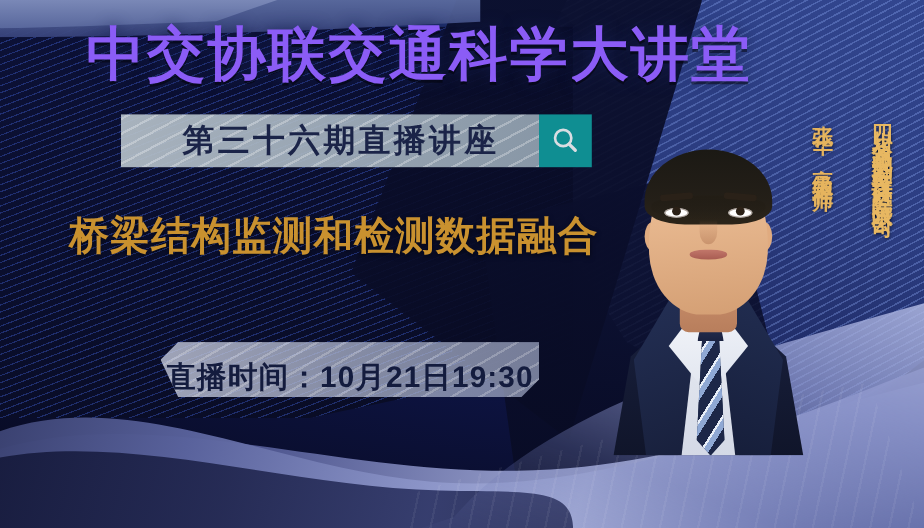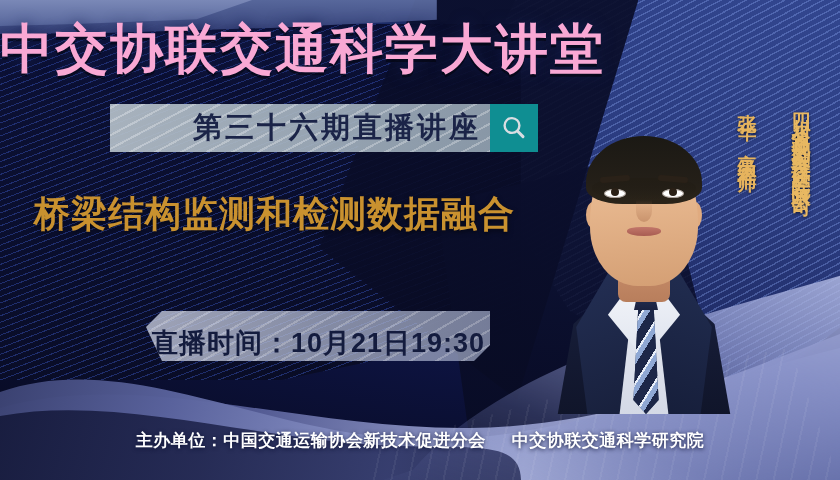--- a/index.html
+++ b/index.html
@@ -205,35 +205,35 @@
     border-radius:0 0 50% 50%;
   }
   .pt-mouth{
     position:absolute;left:50%;bottom:178px;width:34px;height:9px;margin-left:-17px;
     background:linear-gradient(180deg,#c2776a 0%,#a85c52 100%);
     border-radius:44% 44% 52% 52%;
   }
 
   
   .headline{
-    position:absolute;left:0;right:0;top:14px;
+    position:absolute;left:0;right:0;top:14px;text-align:center;
     font-size:53px;font-weight:bold;letter-spacing:2px;
-    color:#f9a8d4;
+    color:#8b5cf6;
     text-shadow:0 3px 0 rgba(0,0,0,.45), 0 0 14px rgba(20,30,80,.8);
     white-space:nowrap;
     padding-right:78px;
     box-sizing:border-box;
   }
 
   
   .subbar{
     position:absolute;left:110px;top:104px;width:380px;height:48px;
     background:linear-gradient(100deg,rgba(181,192,201,.92) 0%,rgba(166,180,192,.9) 55%,rgba(150,166,180,.9) 100%);
     display:flex;align-items:center;justify-content:flex-end;
-    padding-right:9px;box-sizing:border-box;
+    padding-right:36px;box-sizing:border-box;
     overflow:hidden;
   }
   .subbar:before{
     content:"";position:absolute;inset:0;
     background:repeating-linear-gradient(-28deg,
       rgba(255,255,255,.28) 0px, rgba(255,255,255,.28) 2px,
       rgba(255,255,255,0) 2px, rgba(255,255,255,0) 12px);
   }
   .subbar-text{
     position:relative;
@@ -241,21 +241,21 @@
   }
   .searchbox{
     position:absolute;left:490px;top:104px;width:48px;height:48px;
     background:#0f8e92;display:flex;align-items:center;justify-content:center;
   }
   .searchbox svg{display:block;}
 
   
   .maintitle{
     position:absolute;left:34px;top:190px;width:510px;
-    text-align:left;
+    text-align:right;
     font-size:36px;font-weight:bold;line-height:1.32;
     color:#c9912f;
     letter-spacing:1px;
     text-shadow:0 2px 5px rgba(0,0,0,.55);
   }
   .maintitle .ln{display:block;}
 
   
   .timepill{
     position:absolute;left:146px;top:311px;width:344px;height:50px;
@@ -360,17 +360,14 @@
     <span class="ln">桥梁结构监测和检测数据融合</span>
   </div>
 
   <div class="timepill">
     <span class="timepill-text">直播时间：10月21日19:30</span>
   </div>
 
   <div class="vtext vtext-speaker">张二华 高级工程师</div>
   <div class="vtext vtext-org">四川省公路规划勘察设计研究院有限公司</div>
 
-  <div class="footer">
-    <span>主办单位：</span><span>中国交通运输协会新技术促进分会</span><span class="gap"></span><span>中交协联交通科学研究院</span>
-  </div>
 
 </div>
 
 </body></html>

